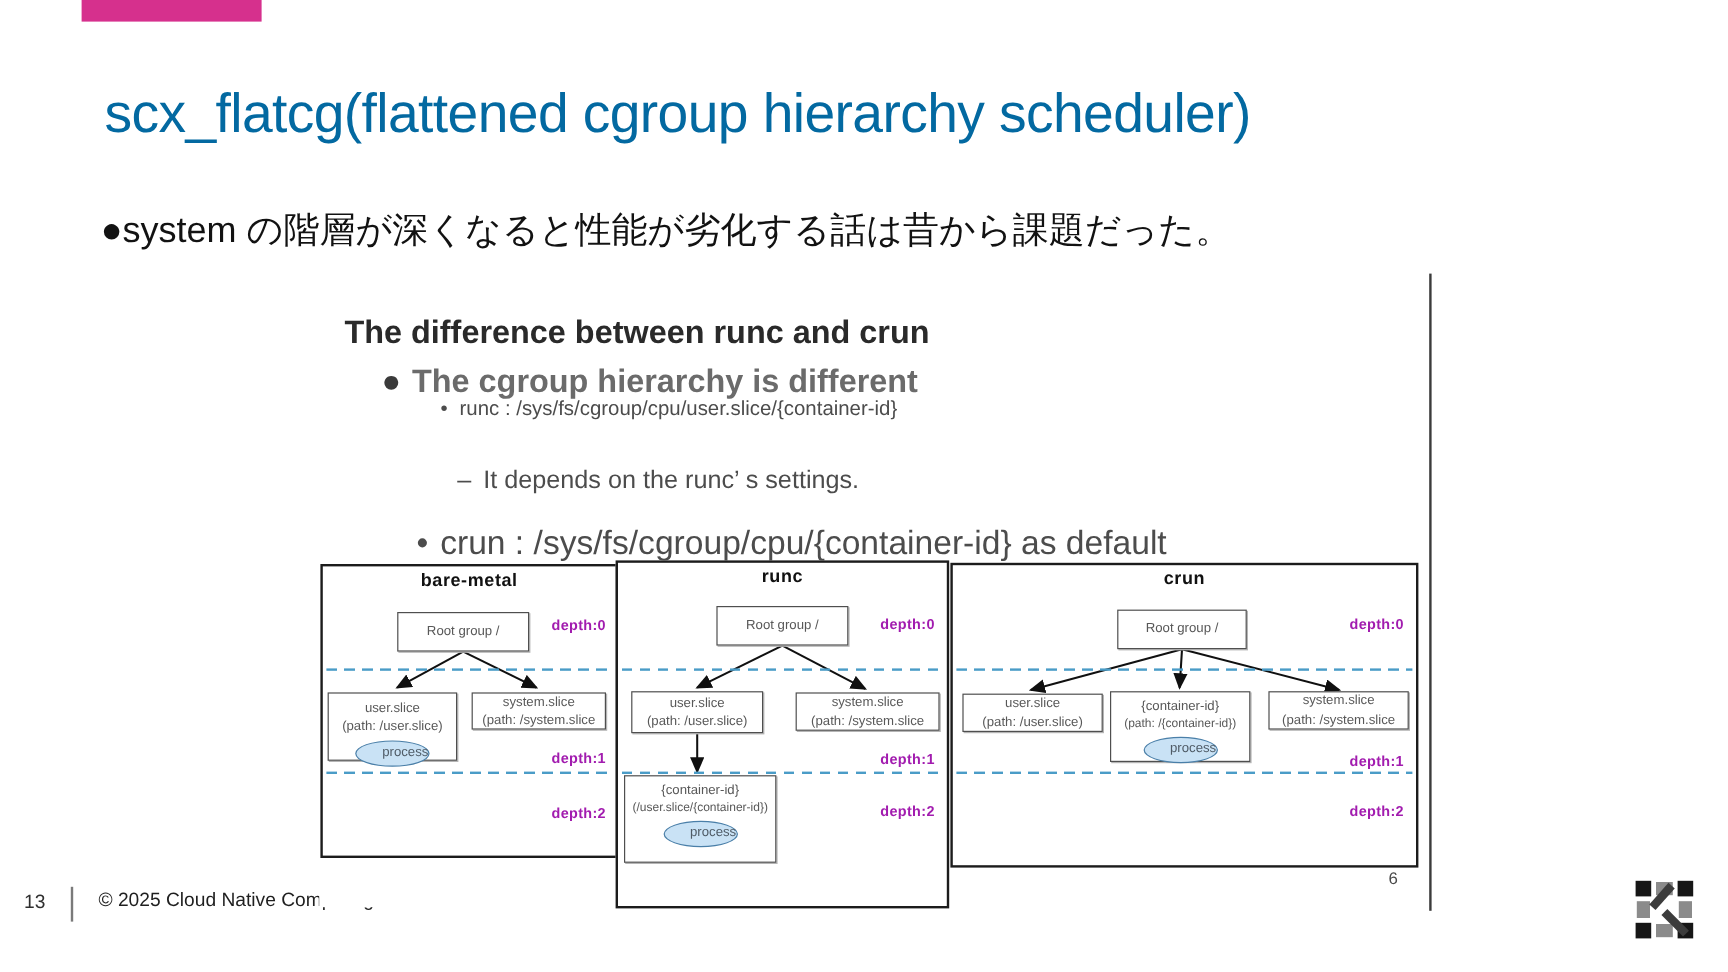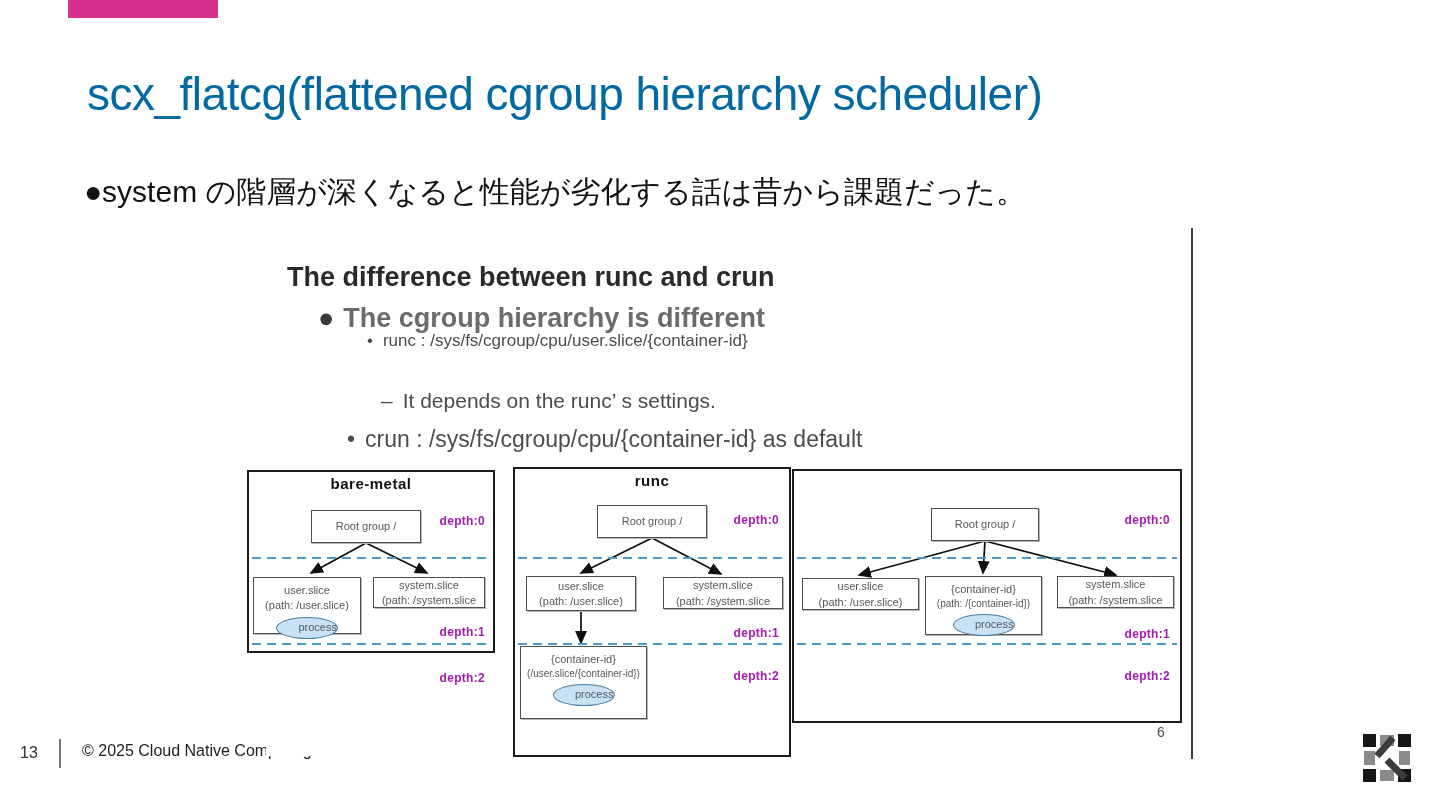--- a/index.html
+++ b/index.html
@@ -18,27 +18,27 @@
   }
   .vline { position:absolute; left:1191px; top:228px; width:2px; height:531px; background:#3b3b3b; }
 
   
   .e-title { position:absolute; left:287px; top:262px; font-size:27px; font-weight:bold; color:#2a2a2a; white-space:nowrap; }
   .e-heading { position:absolute; left:318px; top:303px; font-size:27px; font-weight:bold; color:#6b6b6b; white-space:nowrap; }
   .e-hmark { color:#3a3a3a; margin-right:9px; }
   .e-item { position:absolute; color:#4c4c4c; white-space:nowrap; }
   .e-i0 { left:347px; top:331px; font-size:17px;margin-left:20px; }
   .e-i1 { left:381px; top:389px; font-size:21px; }
-  .e-i2 { left:347px; top:426px; font-size:23px; }
+  .e-i2 { left:347px; top:437px; font-size:28px; }
   .e-mark { margin-right:10px; }
   .e-page { position:absolute; left:1157px; top:724px; font-size:14px; color:#4a4a4a; }
 
   
   .panel { position:absolute; border:2px solid #1c1c1c; background:#ffffff; box-sizing:border-box; }
-  .panel1 { left:247px; top:470px; width:248px; height:183px;text-decoration:underline; }
+  .panel1 { left:267px; top:470px; width:248px; height:245px;text-decoration:underline; }
   .panel2 { left:513px; top:467px; width:278px; height:290px; }
   .panel3 { left:792px; top:469px; width:390px; height:254px; }
   .p-title { position:absolute; top:3px; left:0; right:0; text-align:center; font-weight:bold; font-size:15px; color:#111; letter-spacing:0.5px; }
   .arrows { position:absolute; left:0; top:0; }
   .dash { position:absolute; left:3px; right:3px; height:2px;
           background:repeating-linear-gradient(90deg,#4a9cc7 0 9px,transparent 9px 15px); }
   .nbox { position:absolute; background:#fff; border:1px solid #4f4f4f; box-shadow:1px 1px 0 #b5b5b5;
           color:#585858; font-size:11px; text-align:center; box-sizing:border-box;
           display:flex; flex-direction:column; justify-content:center; gap:1px; line-height:1.3; }
   .tall { justify-content:flex-start; padding-top:5px; }
@@ -140,20 +140,21 @@
       <div>{container-id}</div>
       <div class="small2">(/user.slice/{container-id})</div>
       <div class="process">process</div>
     </div>
     <div class="depth" style="right:10px; top:44px;">depth:0</div>
     <div class="depth" style="right:10px; top:157px;">depth:1</div>
     <div class="depth" style="right:10px; top:200px;">depth:2</div>
   </div>
 
   <div class="panel panel3">
+    <div class="p-title">crun</div>
     <svg class="arrows" width="386" height="250" viewBox="0 0 386 250">
       <defs>
         <marker id="ah3" markerWidth="9" markerHeight="8" refX="7" refY="3.5" orient="auto">
           <path d="M0,0 L8,3.5 L0,7 z" fill="#101010"></path>
         </marker>
       </defs>
       <line x1="191" y1="70" x2="65" y2="104" stroke="#101010" stroke-width="1.7" marker-end="url(#ah3)"></line>
       <line x1="191" y1="70" x2="189" y2="102" stroke="#101010" stroke-width="1.7" marker-end="url(#ah3)"></line>
       <line x1="191" y1="70" x2="322" y2="104" stroke="#101010" stroke-width="1.7" marker-end="url(#ah3)"></line>
     </svg>

